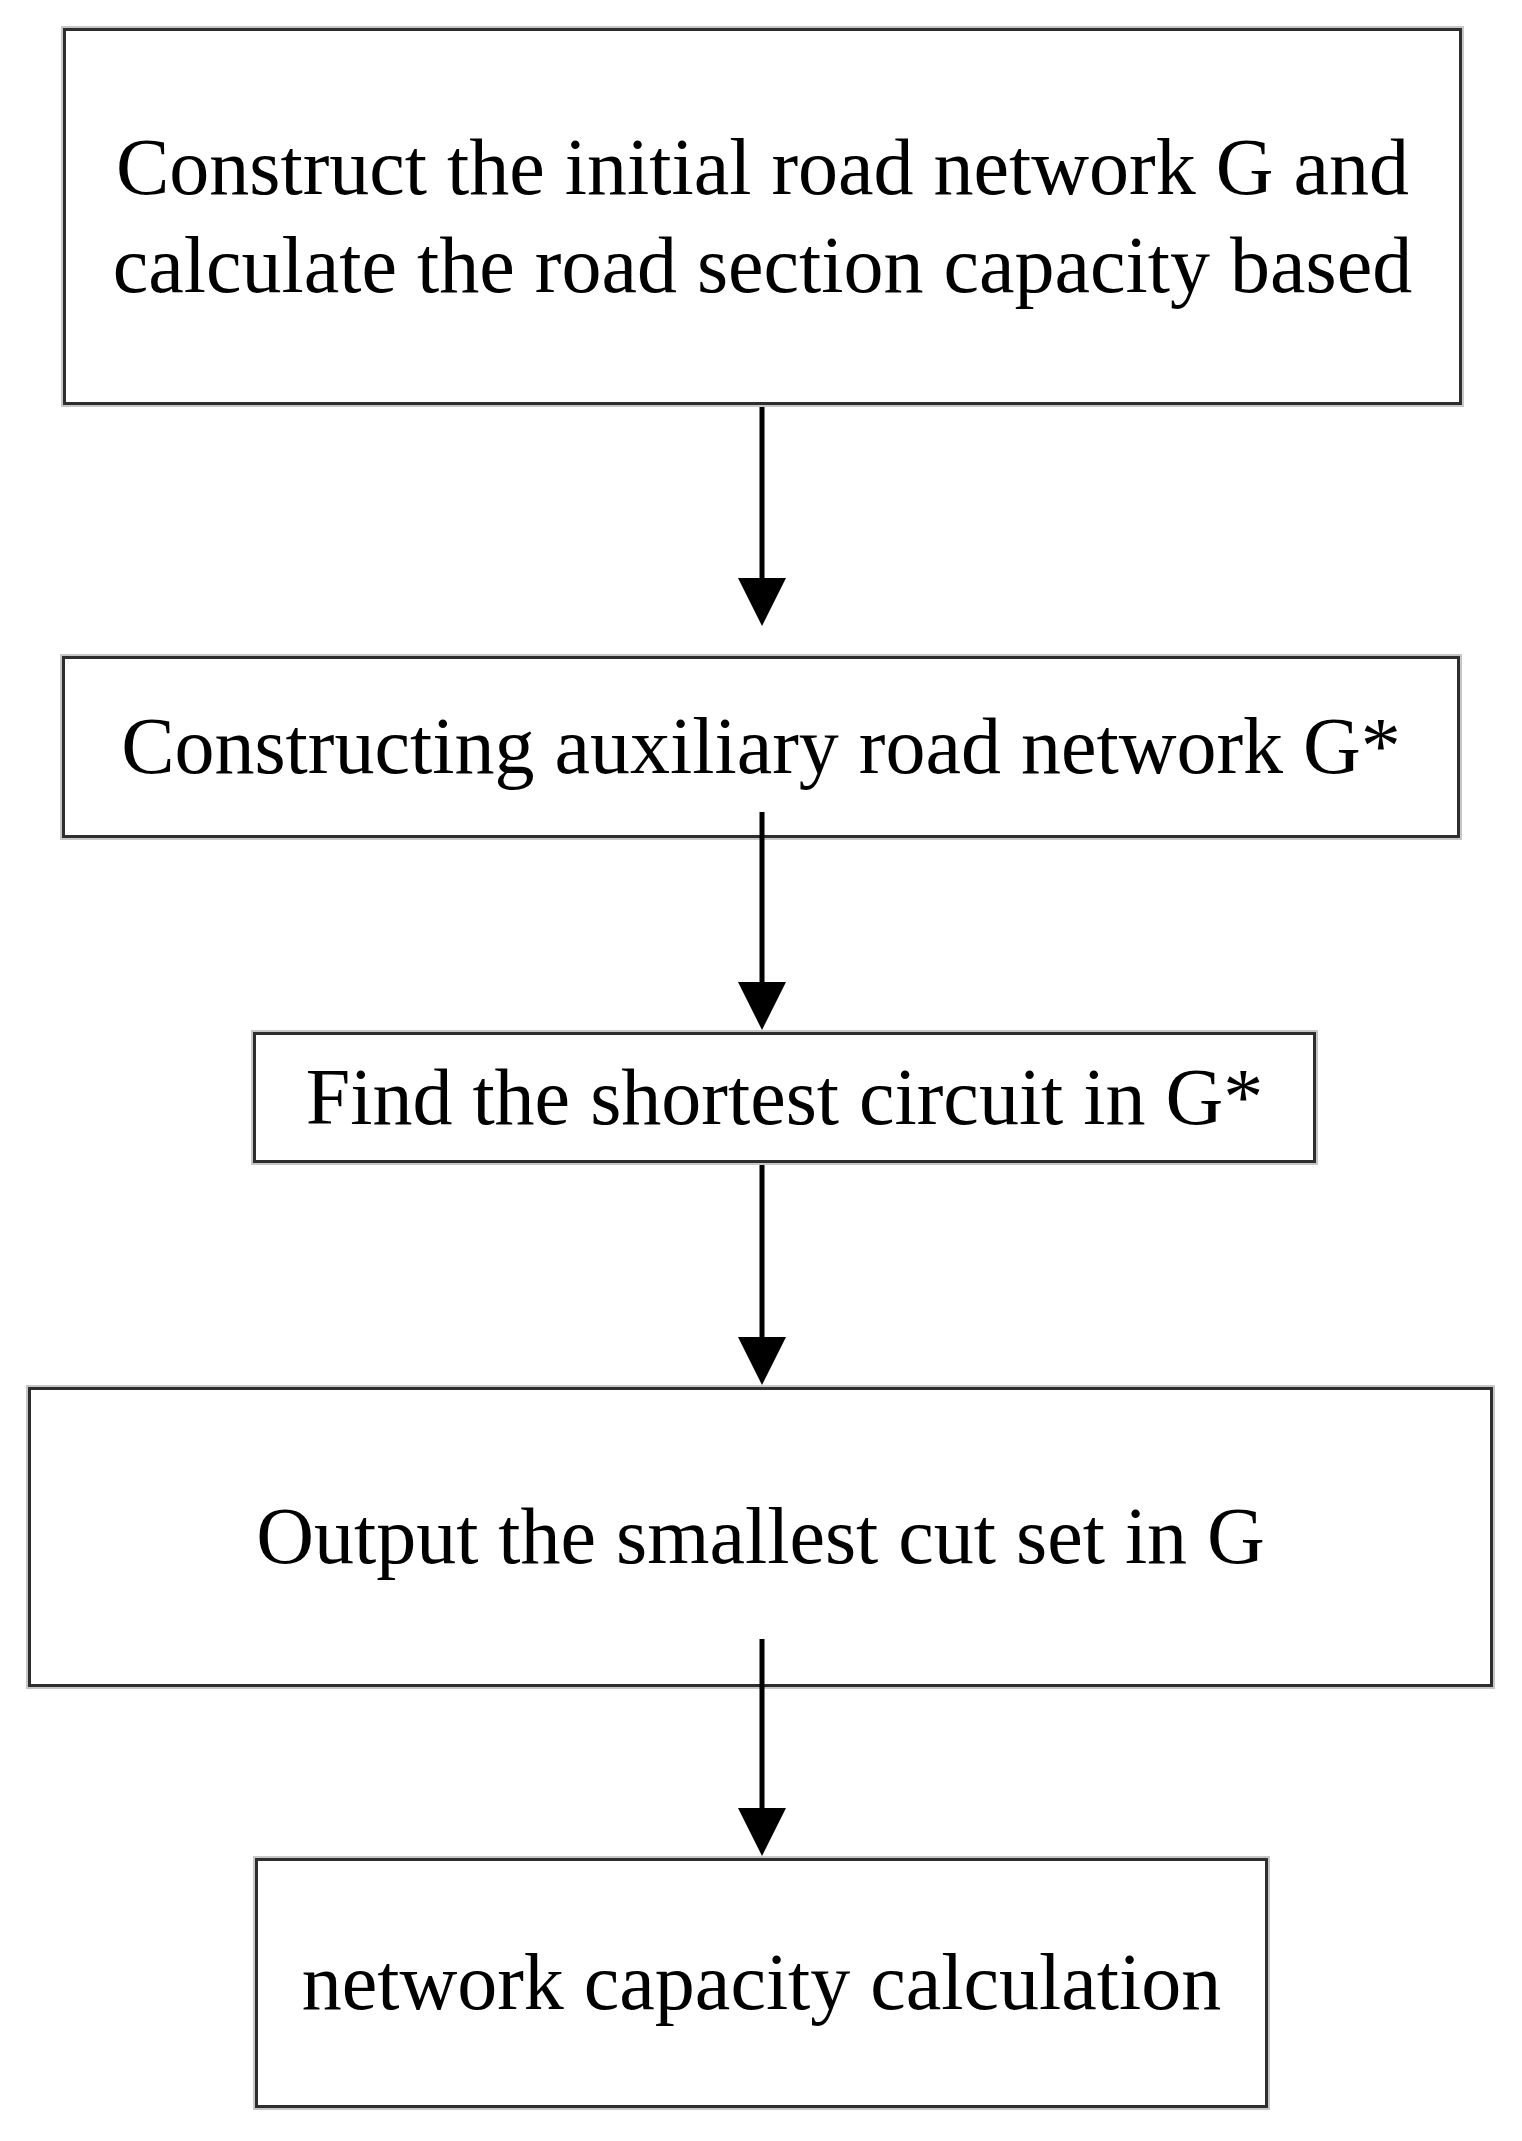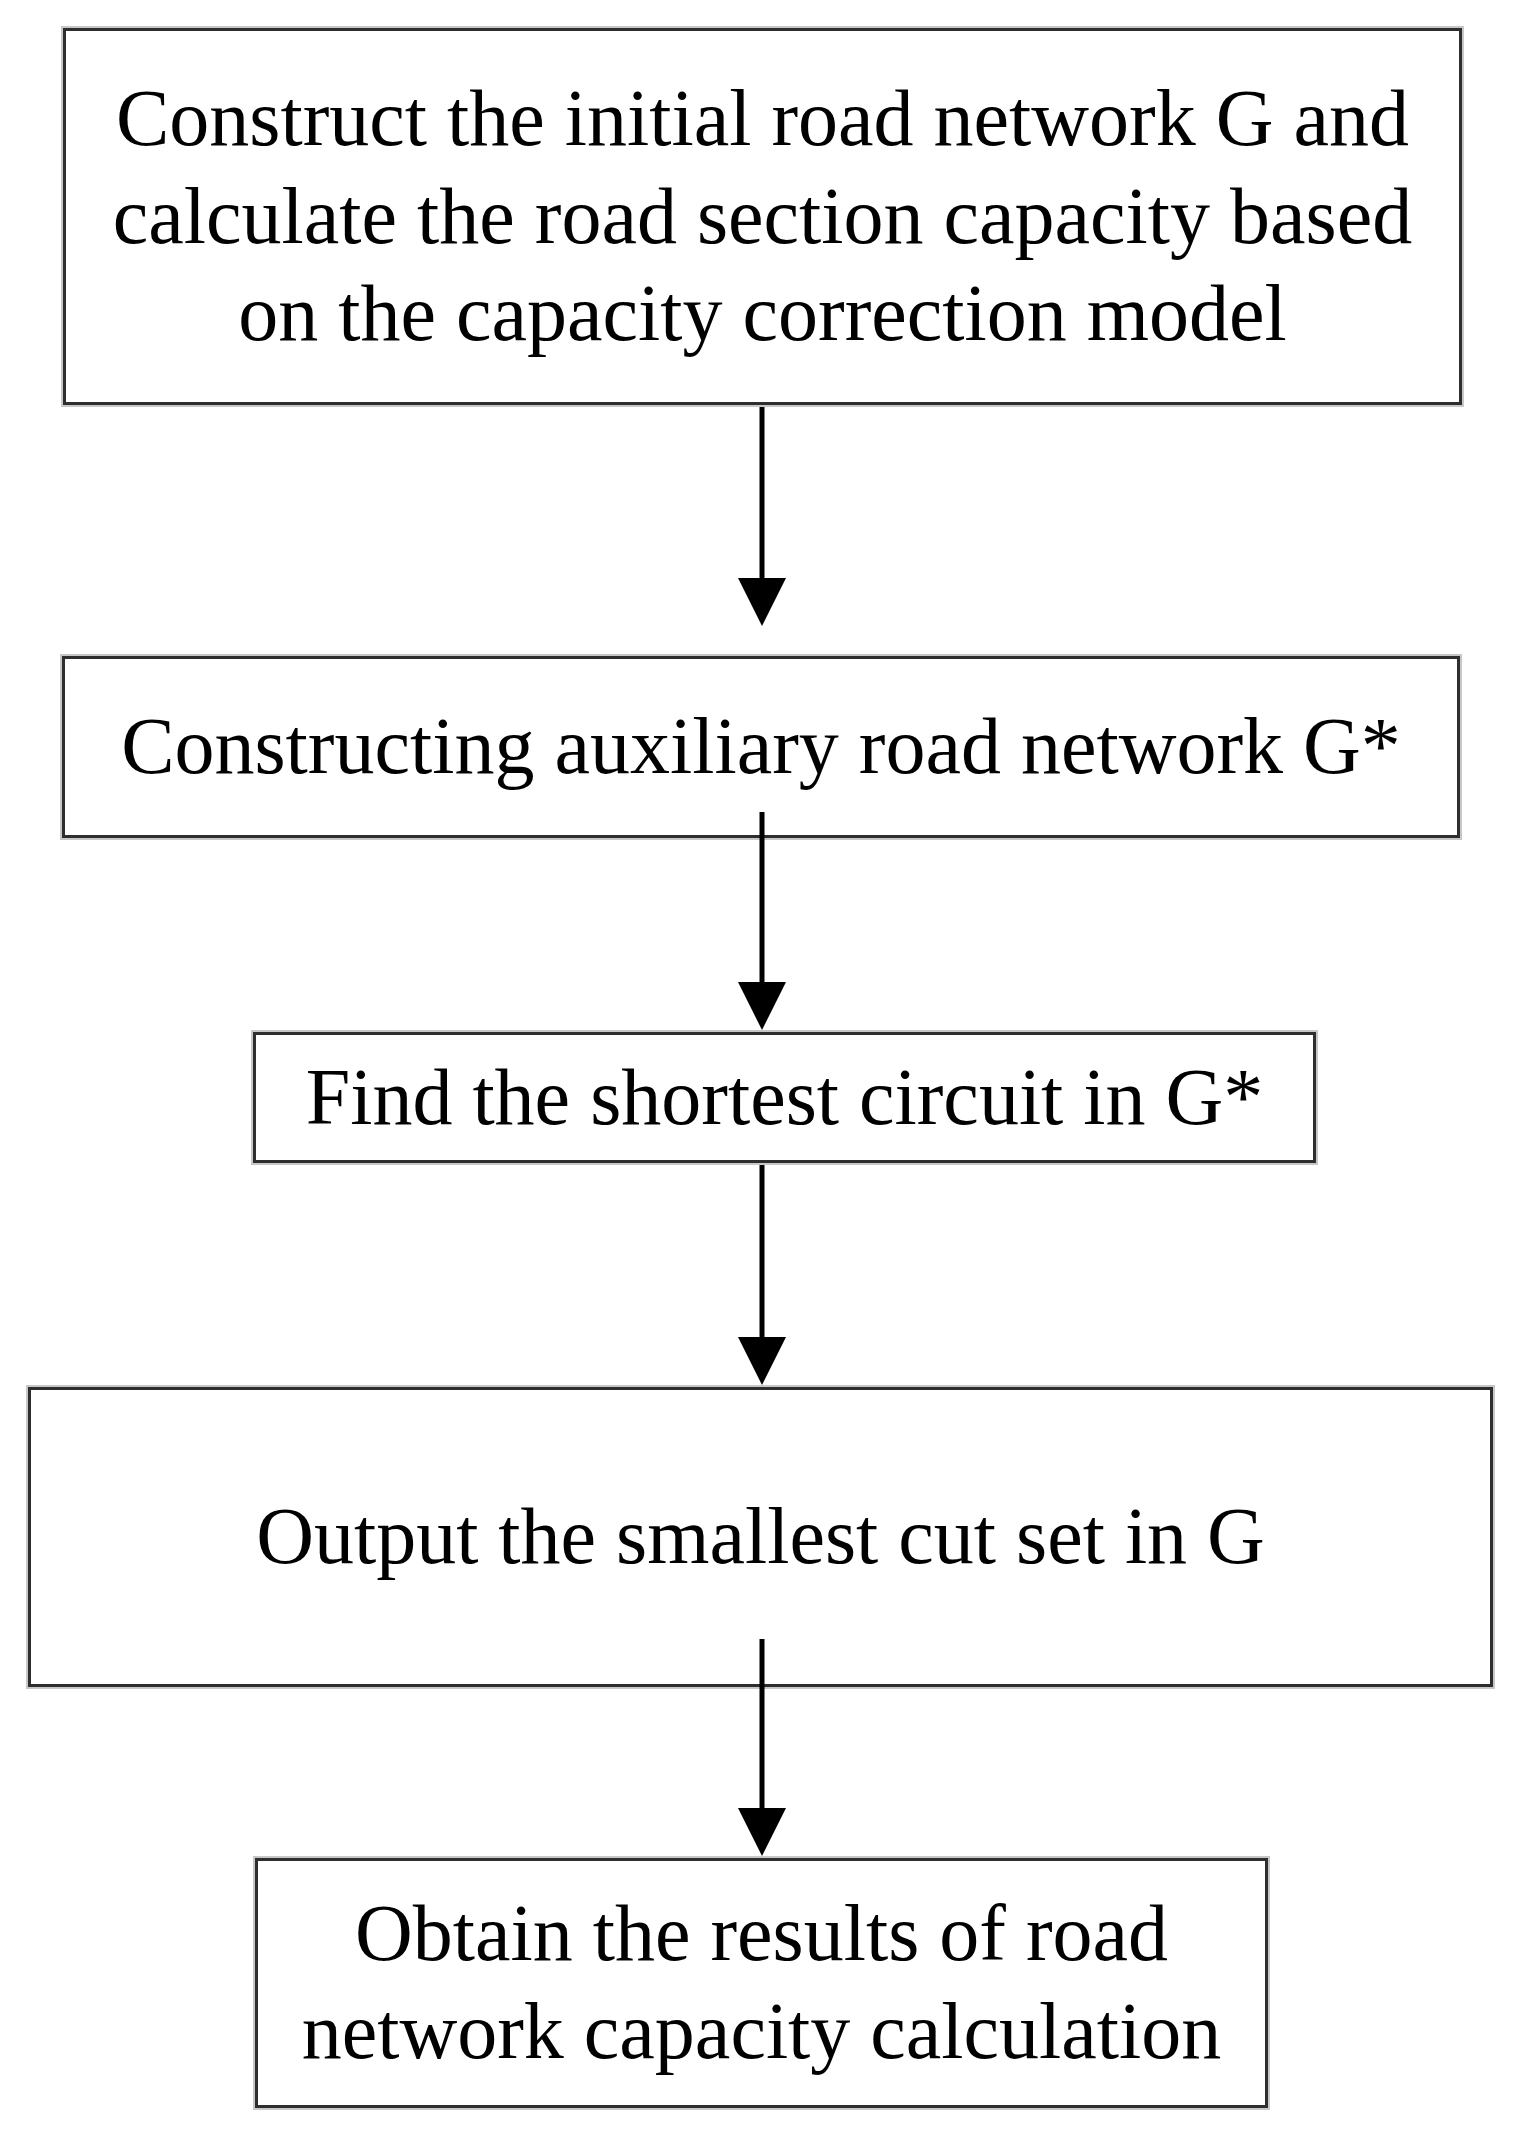--- a/index.html
+++ b/index.html
@@ -74,21 +74,20 @@
   }
 </style>
 </head>
 <body>
 
 <div class="flowchart">
 
   <div class="box" id="box1">
     <div class="line">Construct the initial road network G and</div>
     <div class="line">calculate the road section capacity based</div>
-    <div class="line">on the capacity correction model</div>
   </div>
 
   <div class="arrow" id="arrow1">
     <div class="shaft"></div>
     <div class="head"></div>
   </div>
 
   <div class="box" id="box2">
     <div class="line">Constructing auxiliary road network G*</div>
   </div>
@@ -110,17 +109,16 @@
   <div class="box" id="box4">
     <div class="line">Output the smallest cut set in G</div>
   </div>
 
   <div class="arrow" id="arrow4">
     <div class="shaft"></div>
     <div class="head"></div>
   </div>
 
   <div class="box" id="box5">
-    <div class="line">Obtain the results of road</div>
     <div class="line">network capacity calculation</div>
   </div>
 
 </div>
 
 </body></html>

